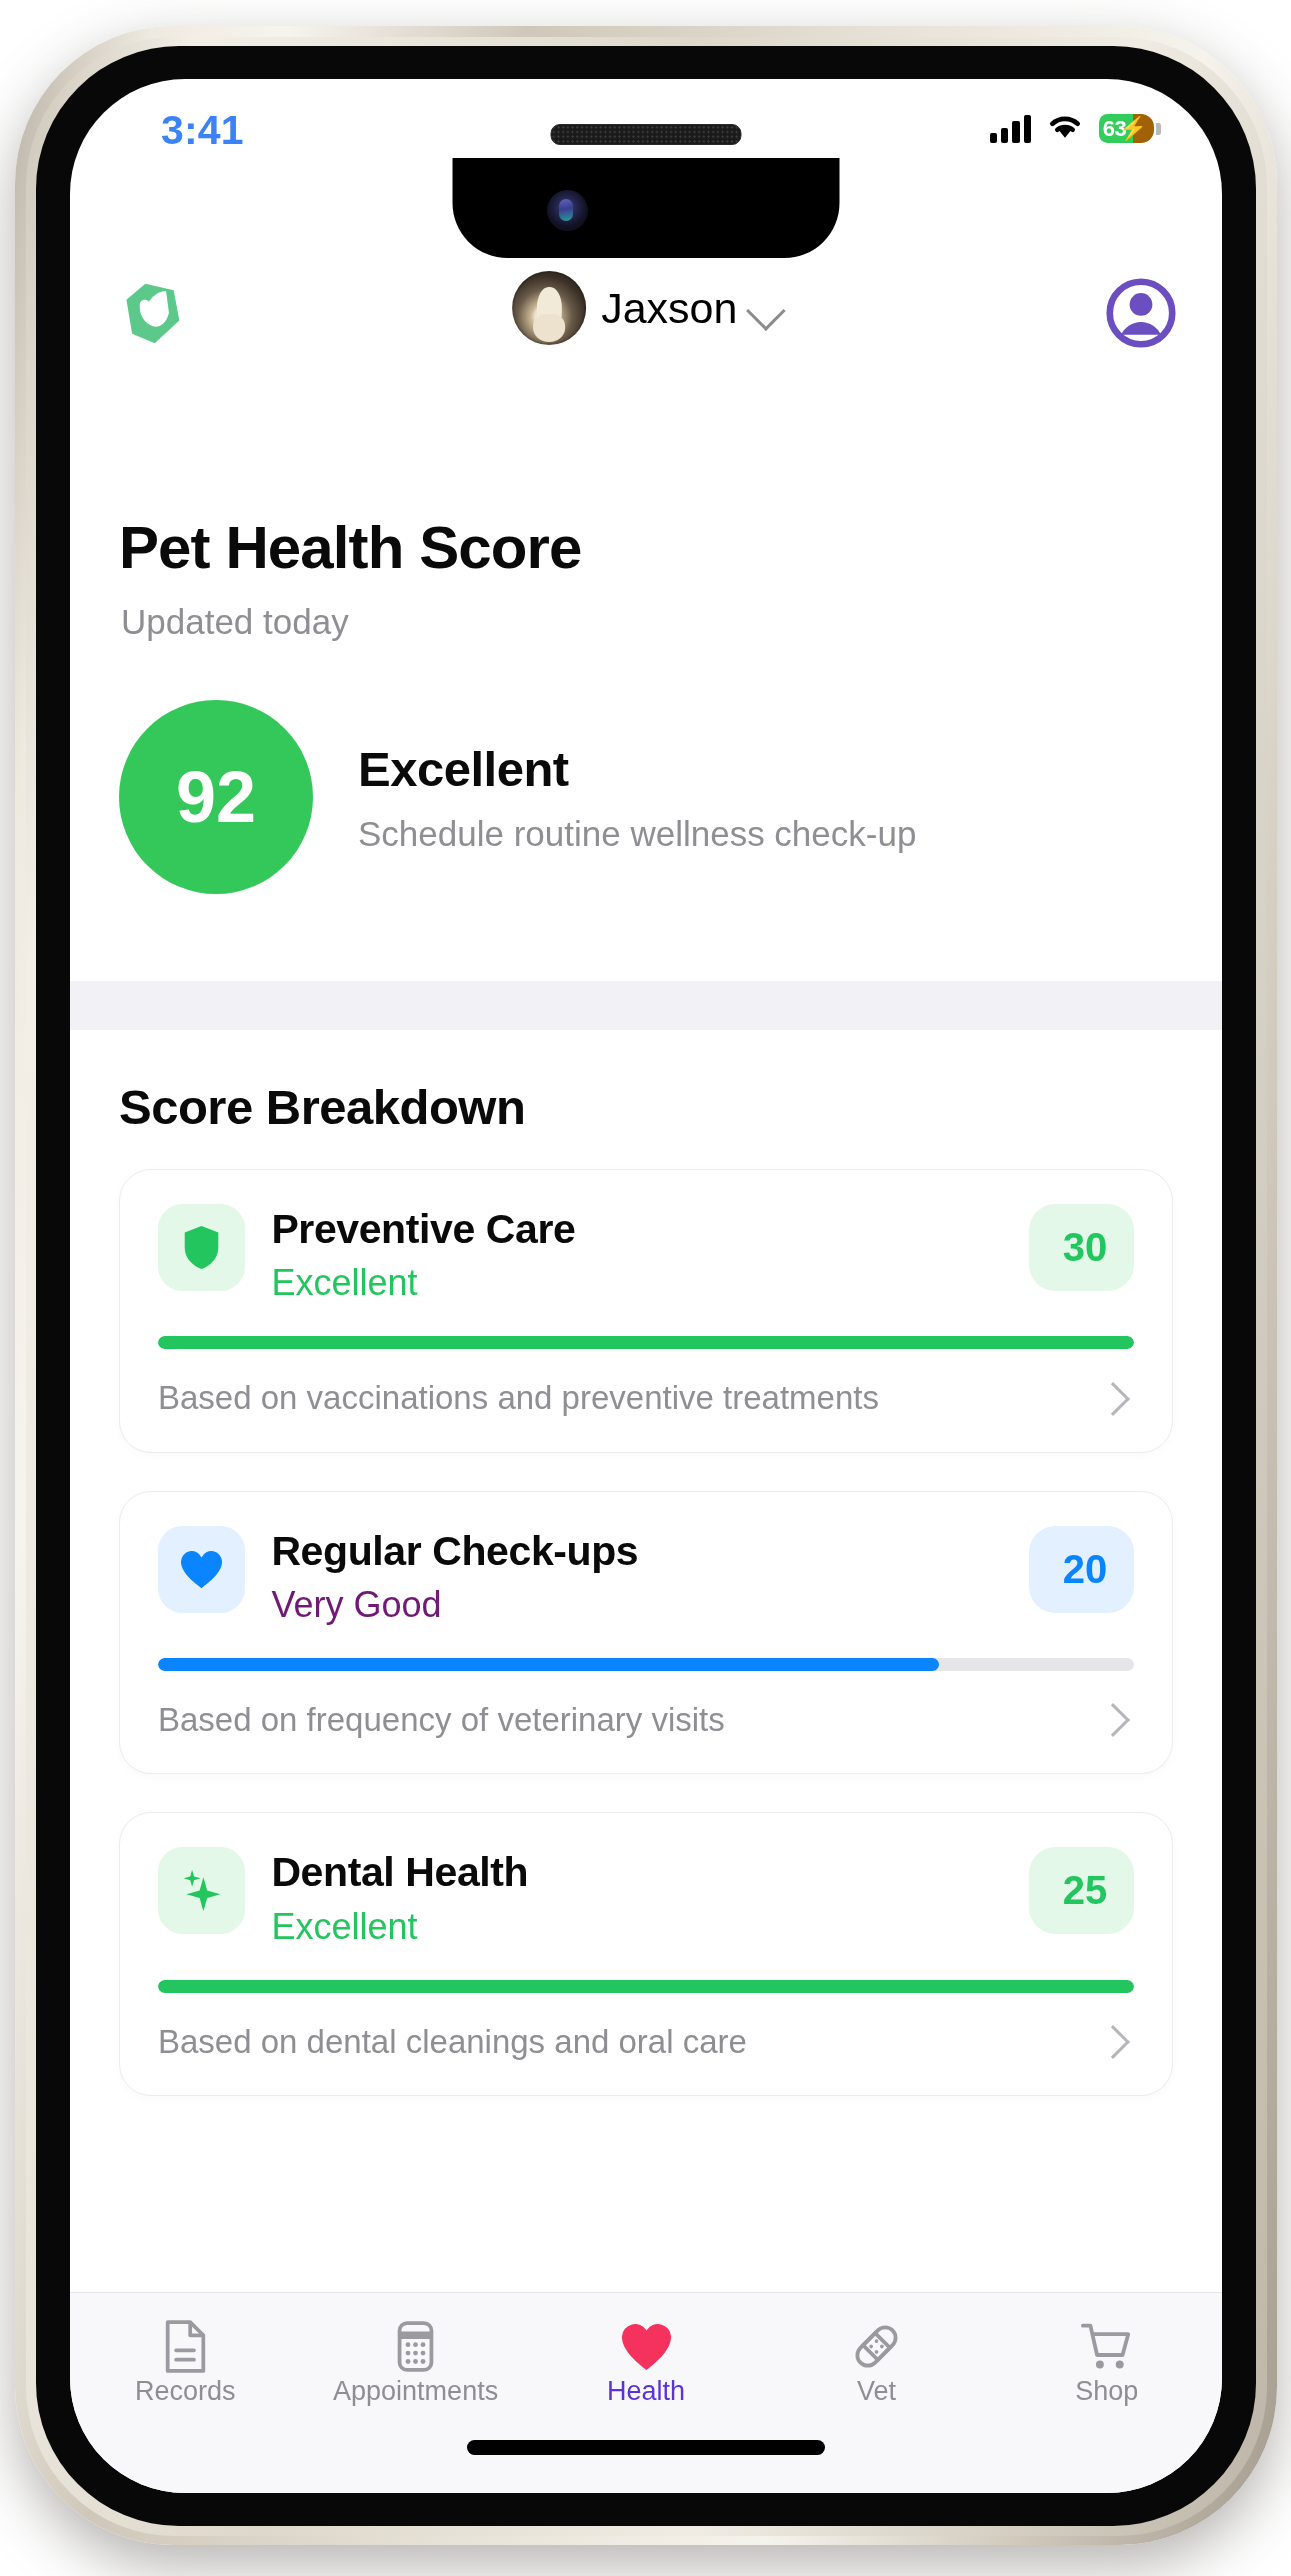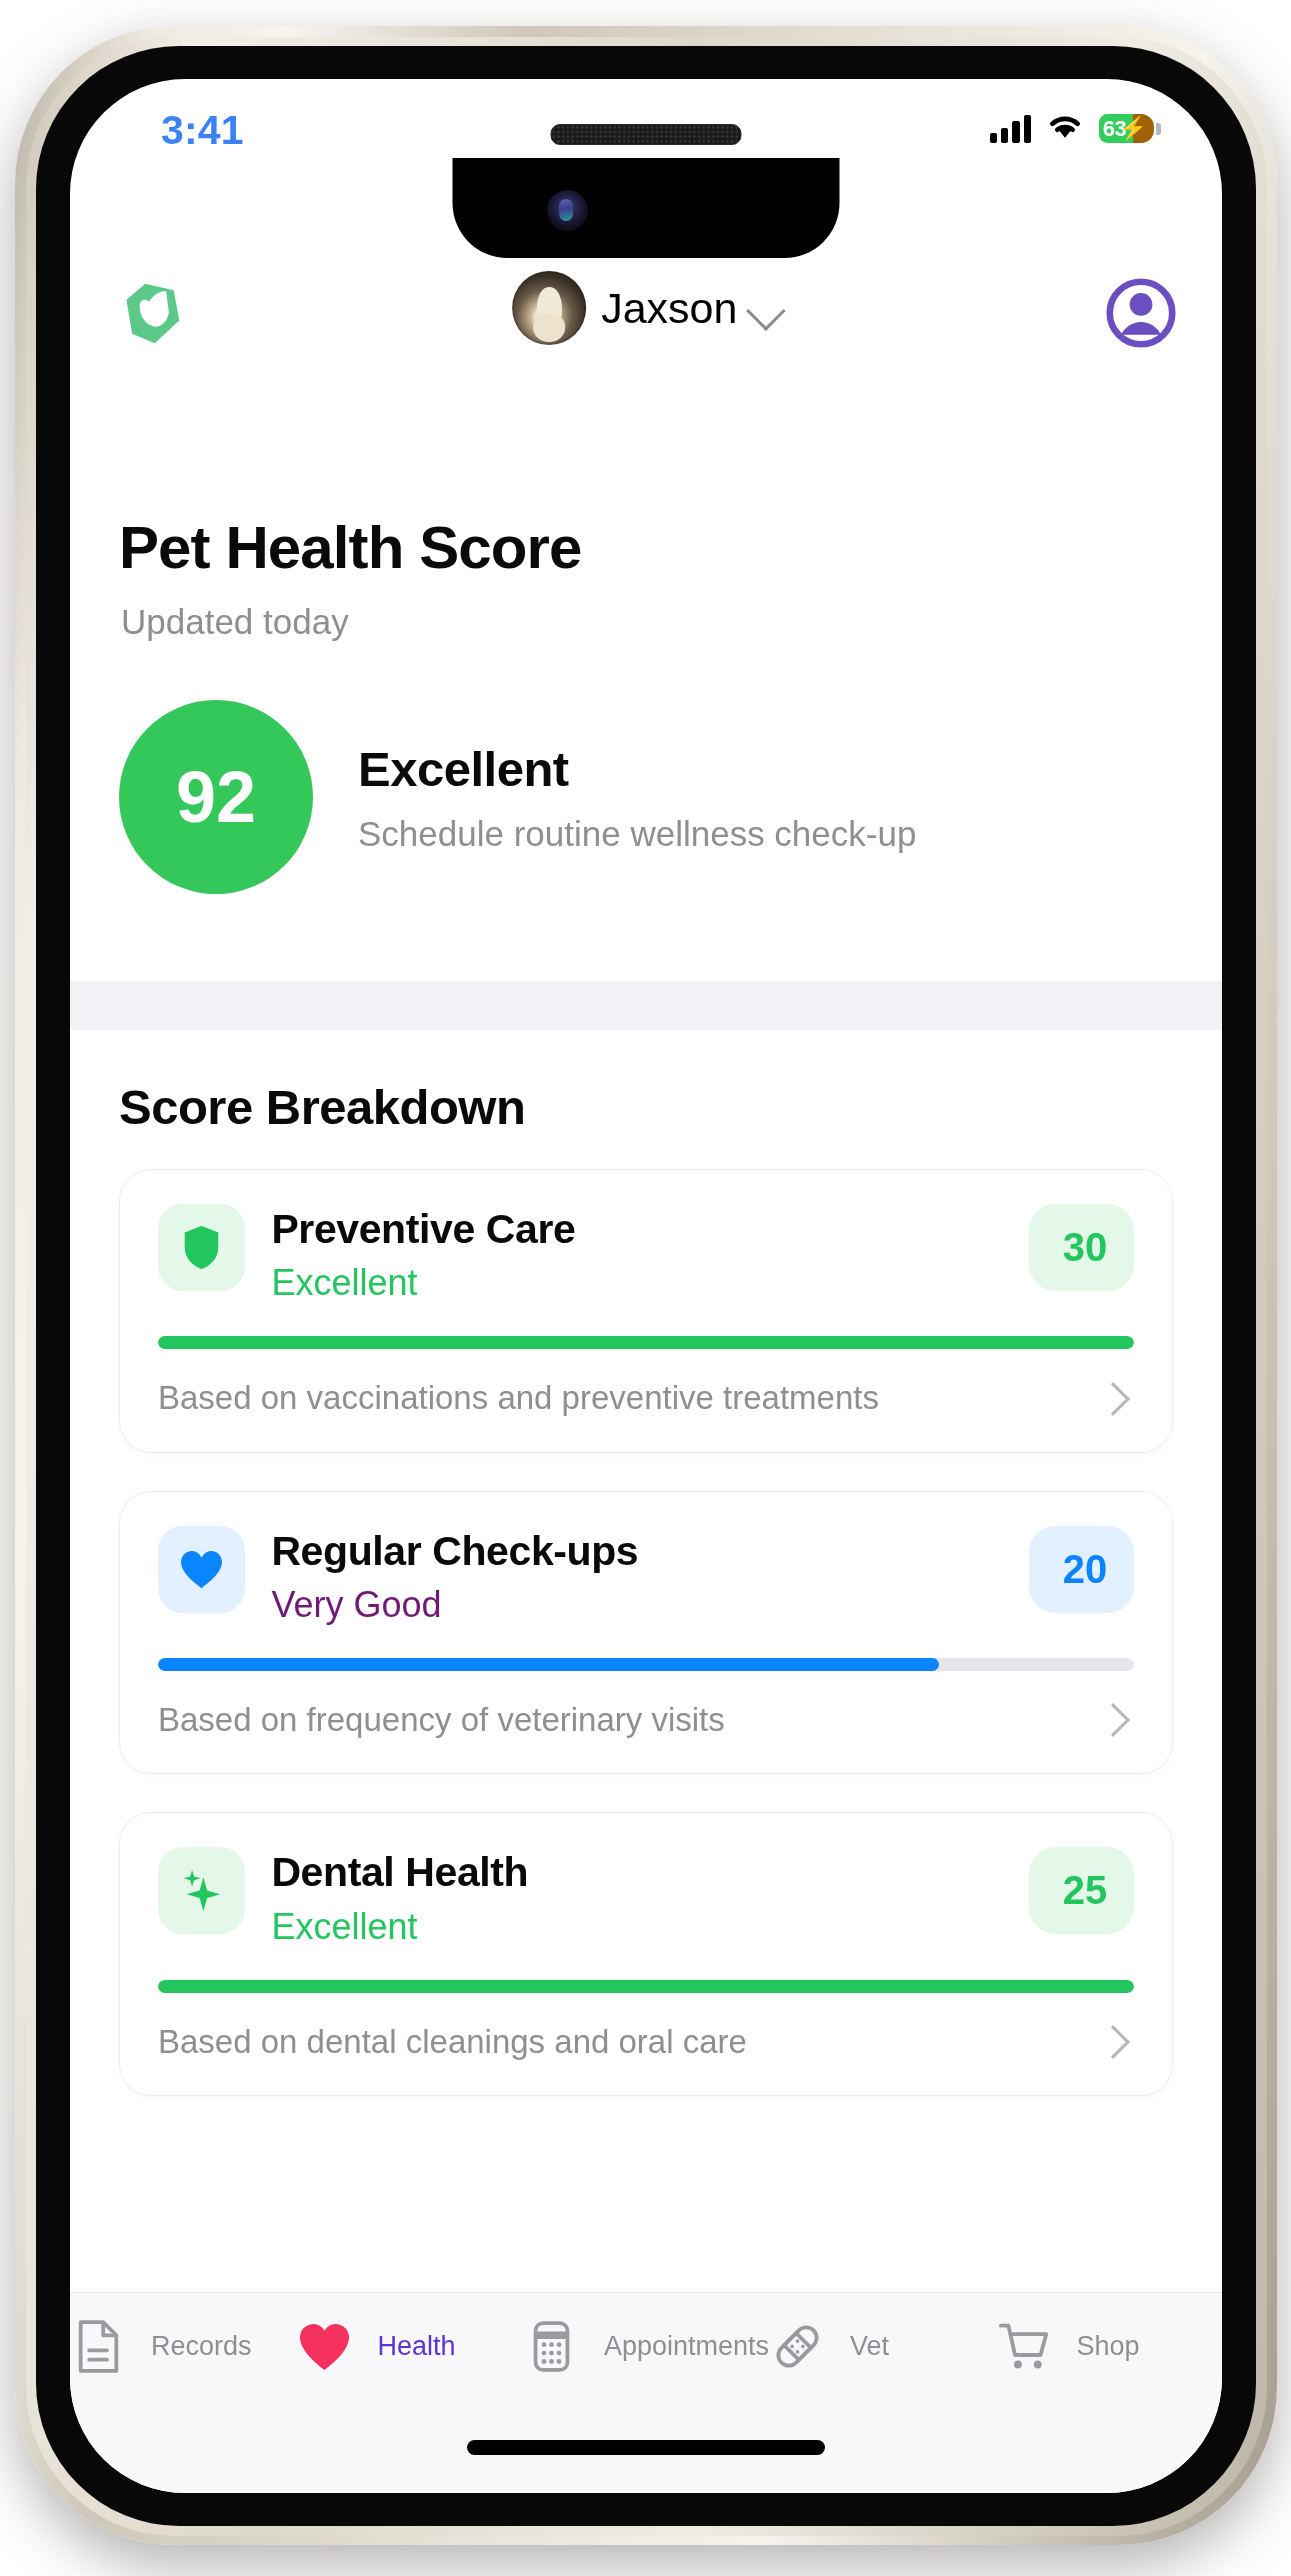--- a/index.html
+++ b/index.html
@@ -271,21 +271,21 @@
 
   
   .tabbar {
     position: absolute; left:0; bottom: 0; width: 1152px; height: 200px;
     background: #f8f8fa;
     border-top: 1.9px solid #e6e6ea;
     display:flex; align-items: flex-start; z-index: 9;
   }
   .tab {
     flex: 1 1 0; padding-top: 24.5px;
-    display:flex; flex-direction: row; align-items:center; gap: 24px;
+    display:flex; flex-direction: column; align-items:center; gap: 1px;
   }
   .tab-ico { width: 57px; height: 57px; display:flex; align-items:center; justify-content:center; }
   .tab-label { font-size: 27px; color:#8e8e93; }
   .tab-label.active { color:#5a34d6; }
 
   .home-indicator {
     position: absolute; left: 50%; transform: translateX(-50%);
     bottom: 38px; width: 358px; height: 15px; border-radius: 8.5px;
     background: #000; z-index: 10;
   }
@@ -451,29 +451,20 @@
 
       <div class="tab">
         <span class="tab-ico">
           <svg width="45" height="55" viewBox="0 0 48 58">
             <path d="M5 3 H29 L43 17 V55 H5 Z" fill="none" stroke="#9a9aa0" stroke-width="4" stroke-linejoin="round"></path>
             <path d="M29 3 V17 H43" fill="none" stroke="#9a9aa0" stroke-width="4" stroke-linejoin="round"></path>
             <path d="M14 33 H33 M14 43 H33" stroke="#9a9aa0" stroke-width="4" stroke-linecap="round"></path>
           </svg>
         </span>
         <span class="tab-label">Records</span>
-      </div>
-
-      <div class="tab">
-        <span class="tab-ico">
-          <svg width="53" height="51" viewBox="0 0 56 54">
-            <path d="M28 52 C7 36 2 25 2 16.5 A14 14 0 0 1 28 10 A14 14 0 0 1 54 16.5 C54 25 49 36 28 52 Z" fill="#f5315e"></path>
-          </svg>
-        </span>
-        <span class="tab-label active">Health</span>
       </div>
 
       <div class="tab">
         <span class="tab-ico">
           <svg width="45" height="55" viewBox="0 0 48 58">
             <rect x="7" y="4" width="34" height="50" rx="8" fill="none" stroke="#9a9aa0" stroke-width="4"></rect>
             <path d="M7 17 H41" stroke="#9a9aa0" stroke-width="8"></path>
             <g fill="#9a9aa0">
               <circle cx="16" cy="27" r="2.6"></circle>
                 <circle cx="24" cy="27" r="2.6"></circle>
@@ -485,20 +476,29 @@
                 <circle cx="24" cy="45" r="2.6"></circle>
                 <circle cx="32" cy="45" r="2.6"></circle>
             </g>
           </svg>
         </span>
         <span class="tab-label">Appointments</span>
       </div>
 
       <div class="tab">
         <span class="tab-ico">
+          <svg width="53" height="51" viewBox="0 0 56 54">
+            <path d="M28 52 C7 36 2 25 2 16.5 A14 14 0 0 1 28 10 A14 14 0 0 1 54 16.5 C54 25 49 36 28 52 Z" fill="#f5315e"></path>
+          </svg>
+        </span>
+        <span class="tab-label active">Health</span>
+      </div>
+
+      <div class="tab">
+        <span class="tab-ico">
           <svg width="53" height="53" viewBox="0 0 56 56">
             <g transform="rotate(-45 28 28)">
               <rect x="4" y="17" width="48" height="22" rx="11" fill="none" stroke="#9a9aa0" stroke-width="4"></rect>
               <rect x="19" y="17" width="18" height="22" fill="none" stroke="#9a9aa0" stroke-width="4"></rect>
               <g fill="#9a9aa0">
                 <circle cx="24" cy="24" r="1.9"></circle>
                   <circle cx="32" cy="24" r="1.9"></circle>
                 <circle cx="24" cy="32" r="1.9"></circle>
                   <circle cx="32" cy="32" r="1.9"></circle>
               </g>

